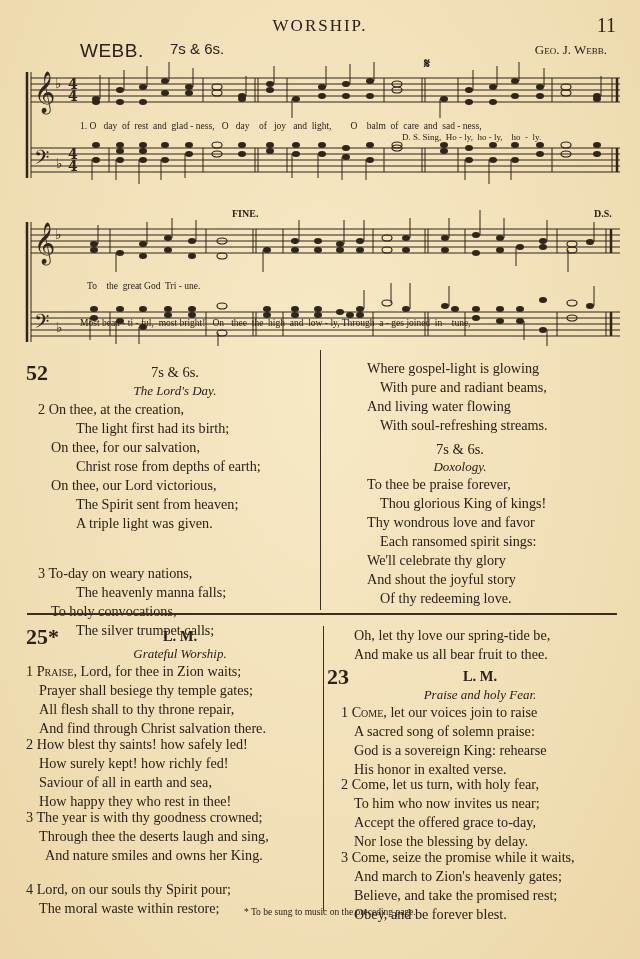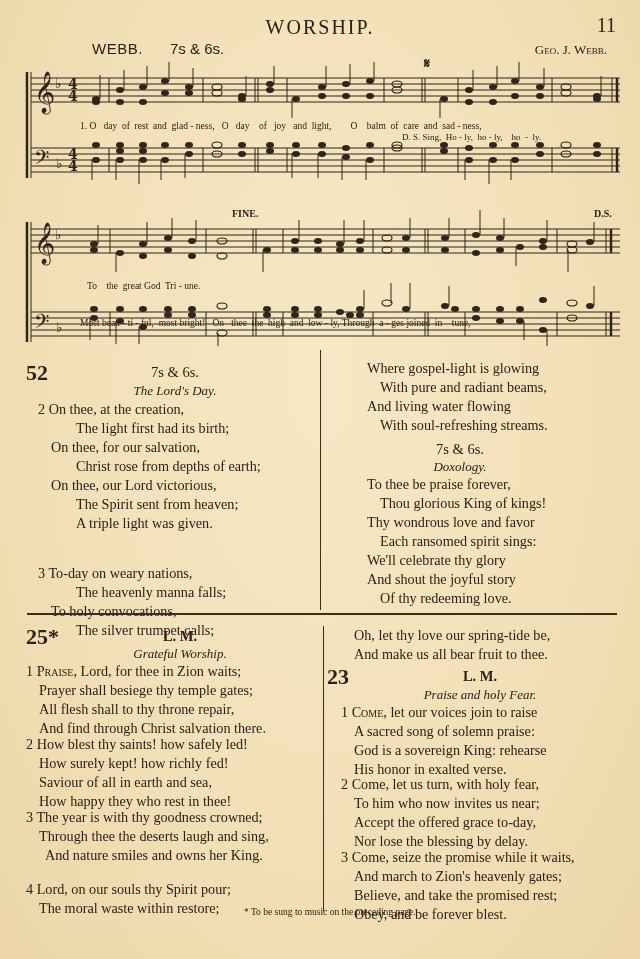--- a/index.html
+++ b/index.html
@@ -5,23 +5,23 @@
   html, body { margin:0; padding:0; }
   body {
     width:640px; height:959px; overflow:hidden;
     background:#f3e3bd;
     background-image: radial-gradient(ellipse at 50% 40%, #f7e9c6 0%, #f1dfb6 60%, #ecd6a8 100%);
     color:#2a2118;
     font-family:"Liberation Serif","DejaVu Serif",serif;
     position:relative;
   }
   .abs { position:absolute; }
-  .running-head { top:16px; left:0; width:640px; text-align:center; font-size:20px; letter-spacing:2px; }
+  .running-head { top:16px; left:0; width:640px; text-align:center; font-size:17px; letter-spacing:2px; }
   .page-num { top:14px; right:24px; font-size:20px; }
-  .tune-name { top:40px; left:80px; font-family:"Liberation Sans","DejaVu Sans",sans-serif; font-size:15px; letter-spacing:0.5px;margin-left:12px; }
+  .tune-name { top:40px; left:80px; font-family:"Liberation Sans","DejaVu Sans",sans-serif; font-size:19px; letter-spacing:0.5px; }
   .tune-meter { top:40px; left:170px; font-family:"Liberation Sans","DejaVu Sans",sans-serif; font-size:15px; }
   .composer { top:42px; right:33px; font-size:13px; font-variant:small-caps; }
   .segno { top:56px; left:424px; font-size:14px; font-weight:bold; }
   .fine { top:208px; left:232px; font-size:10px; font-weight:bold; }
   .ds-mark { top:208px; left:594px; font-size:10px; font-weight:bold; }
   .lyric { font-size:9.5px; white-space:pre; }
   .staff { position:absolute; left:0; top:0; }
   .hymn-num { font-weight:bold; font-size:22px; }
   .meter { font-size:14.5px; text-align:center; }
   .subtitle { font-size:13px; font-style:italic; text-align:center; }

